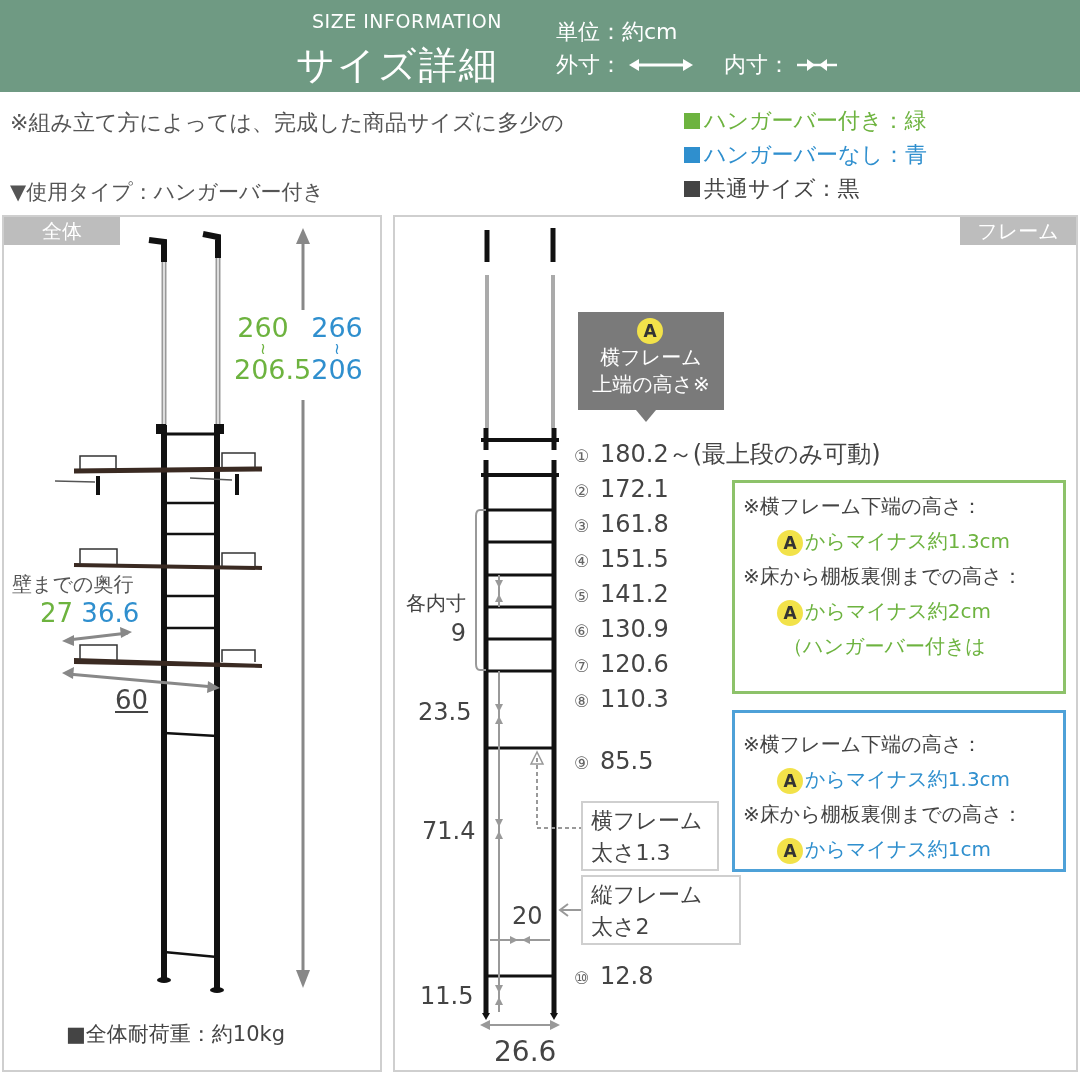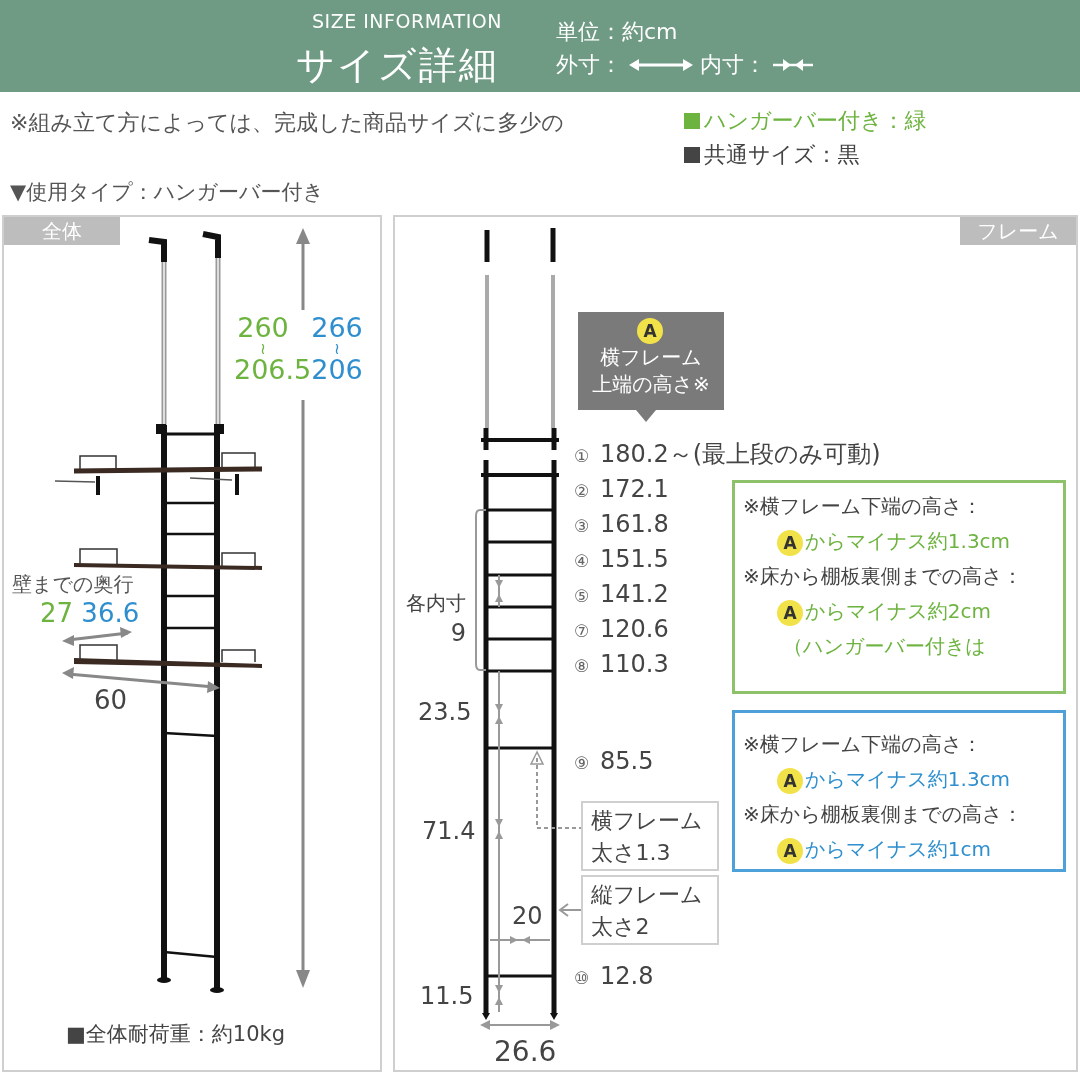--- a/index.html
+++ b/index.html
@@ -42,37 +42,38 @@
 <div class="abs h-unit">単位：約cm</div>
 <div class="abs h-dims">
   <span>外寸：</span>
   <span>
     <svg width="64" height="16" viewBox="0 0 64 16">
         <line x1="6" y1="8" x2="58" y2="8" stroke="#fff" stroke-width="3"></line>
         <polygon points="0,8 10,2 10,14" fill="#fff"></polygon>
         <polygon points="64,8 54,2 54,14" fill="#fff"></polygon>
       </svg>
   </span>
-  <span style="margin-left:0">内寸：</span>
+  <span style="margin-left:24px">内寸：</span>
   <span>
     <svg width="40" height="16" viewBox="0 0 40 16">
         <line x1="0" y1="8" x2="40" y2="8" stroke="#fff" stroke-width="2.5"></line>
         <polygon points="18,8 10,2 10,14" fill="#fff"></polygon>
         <polygon points="22,8 30,2 30,14" fill="#fff"></polygon>
       </svg>
   </span>
 </div>
 
 <div class="abs note">
   <div>※組み立て方によっては、完成した商品サイズに多少の</div>
 </div>
 <div class="abs usage">▼使用タイプ：ハンガーバー付き</div>
 
 <div class="abs legend">
   <div style="color:#6db33f"><span class="sq" style="background:#6db33f"></span><span>ハンガーバー付き：緑</span></div>
+  <div style="color:#2f8fce"><span class="sq" style="background:#2f8fce"></span><span>ハンガーバーなし：青</span></div>
   <div style="color:#444"><span class="sq" style="background:#444"></span><span>共通サイズ：黒</span></div>
 </div>
 
 <div class="abs panel panel-left"></div>
 <div class="abs tag" style="left:4px;top:217px;width:116px;">全体</div>
 
 <svg class="abs" style="left:0;top:215px" width="390" height="860" viewBox="0 215 390 860">
 
   <line x1="303" y1="240" x2="303" y2="310" stroke="#888" stroke-width="3"></line>
   <polygon points="303,228 296,244 310,244" fill="#888"></polygon>
@@ -140,21 +141,21 @@
   <div>266</div>
   <div style="font-size:16px;line-height:14px">≀</div>
   <div>206</div>
 </div>
 
 <div class="abs" style="left:12px;top:571px;font-size:20px;color:#555">壁までの奥行</div>
 <div class="abs" style="left:40px;top:598px;font-size:26px;">
   <span class="green">27</span>
   <span class="blue">36.6</span>
 </div>
-<div class="abs dark" style="left:94px;top:685px;font-size:26px;">60</div>
+<div class="abs dark" style="left:115px;top:685px;font-size:26px;text-decoration:underline;">60</div>
 <div class="abs dark" style="left:66px;top:1020px;font-size:21px;text-align:right;">■全体耐荷重：約10kg</div>
 
 <div class="abs panel panel-right"></div>
 <div class="abs tag" style="left:960px;top:217px;width:116px;">フレーム</div>
 
 <svg class="abs" style="left:395px;top:215px" width="340" height="860" viewBox="395 215 340 860">
 
   <line x1="487" y1="275" x2="487" y2="428" stroke="#aaa" stroke-width="4"></line>
   <line x1="553" y1="275" x2="553" y2="428" stroke="#aaa" stroke-width="4"></line>
   <line x1="487" y1="230" x2="487" y2="262" stroke="#111" stroke-width="5"></line>
@@ -220,41 +221,42 @@
   <div>横フレーム</div>
   <div>上端の高さ※</div>
 </div>
 
 <div class="abs hlist">
   <div><span class="num">①</span><span>180.2～(最上段のみ可動)</span></div>
   <div><span class="num">②</span><span>172.1</span></div>
   <div><span class="num">③</span><span>161.8</span></div>
   <div><span class="num">④</span><span>151.5</span></div>
   <div><span class="num">⑤</span><span>141.2</span></div>
+  <div><span class="num">⑥</span><span>130.9</span></div>
   <div><span class="num">⑦</span><span>120.6</span></div>
   <div><span class="num">⑧</span><span>110.3</span></div>
 </div>
 <div class="abs hlist" style="top:745px"><span class="num">⑨</span><span>85.5</span></div>
 <div class="abs hlist" style="top:960px"><span class="num">⑩</span><span>12.8</span></div>
 
 <div class="abs dark" style="left:402px;top:588px;font-size:20px;text-align:right;width:64px;line-height:30px">
   <div>各内寸</div>
   <div style="font-size:24px">9</div>
 </div>
 <div class="abs dark" style="left:418px;top:698px;font-size:24px">23.5</div>
 <div class="abs dark" style="left:422px;top:817px;font-size:24px">71.4</div>
 <div class="abs dark" style="left:420px;top:982px;font-size:24px">11.5</div>
 <div class="abs dark" style="left:512px;top:902px;font-size:24px">20</div>
 <div class="abs dark" style="left:494px;top:1035px;font-size:28px">26.6</div>
 
 <div class="abs small-box" style="left:581px;top:801px;width:138px;height:70px;">
   <div>横フレーム</div>
   <div>太さ1.3</div>
 </div>
-<div class="abs small-box" style="left:581px;top:875px;width:138px;height:70px;">
+<div class="abs small-box" style="left:581px;top:875px;width:160px;height:70px;">
   <div>縦フレーム</div>
   <div>太さ2</div>
 </div>
 
 <div class="abs box-green">
   <div class="dark">※横フレーム下端の高さ：</div>
   <div class="indent green"><span class="circle-a">A</span><span>からマイナス約1.3cm</span></div>
   <div class="dark">※床から棚板裏側までの高さ：</div>
   <div class="indent green"><span class="circle-a">A</span><span>からマイナス約2cm</span></div>
   <div class="green" style="padding-left:40px">（ハンガーバー付きは</div>

